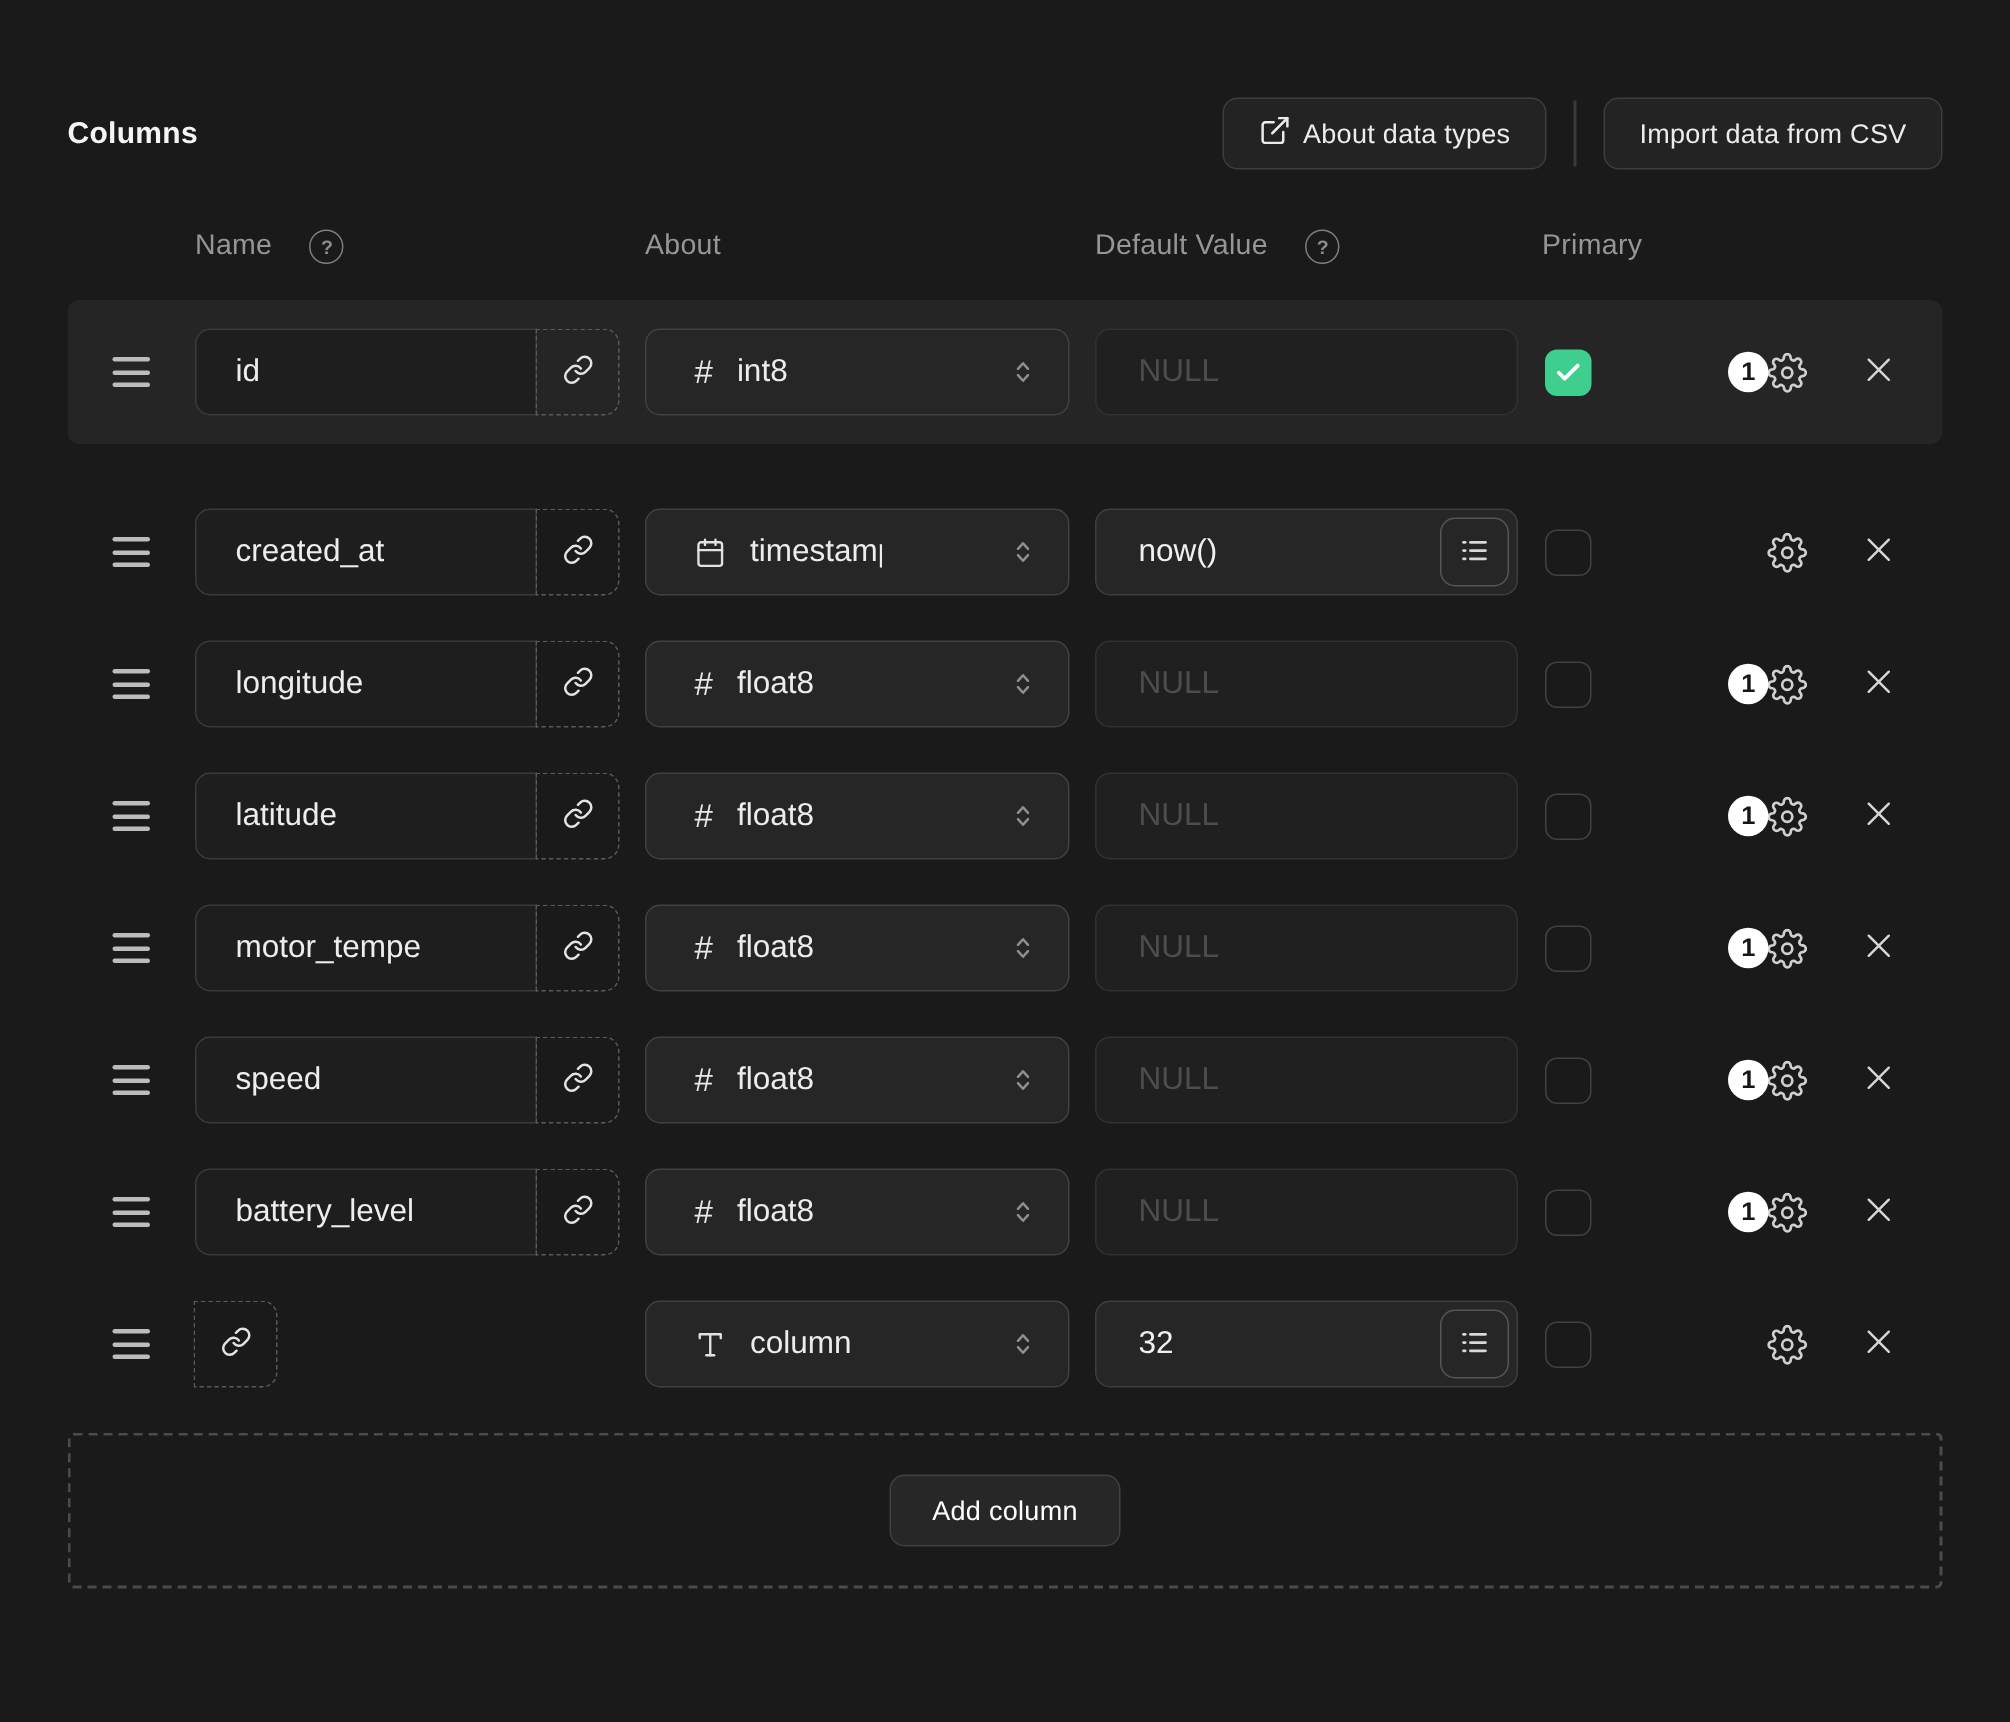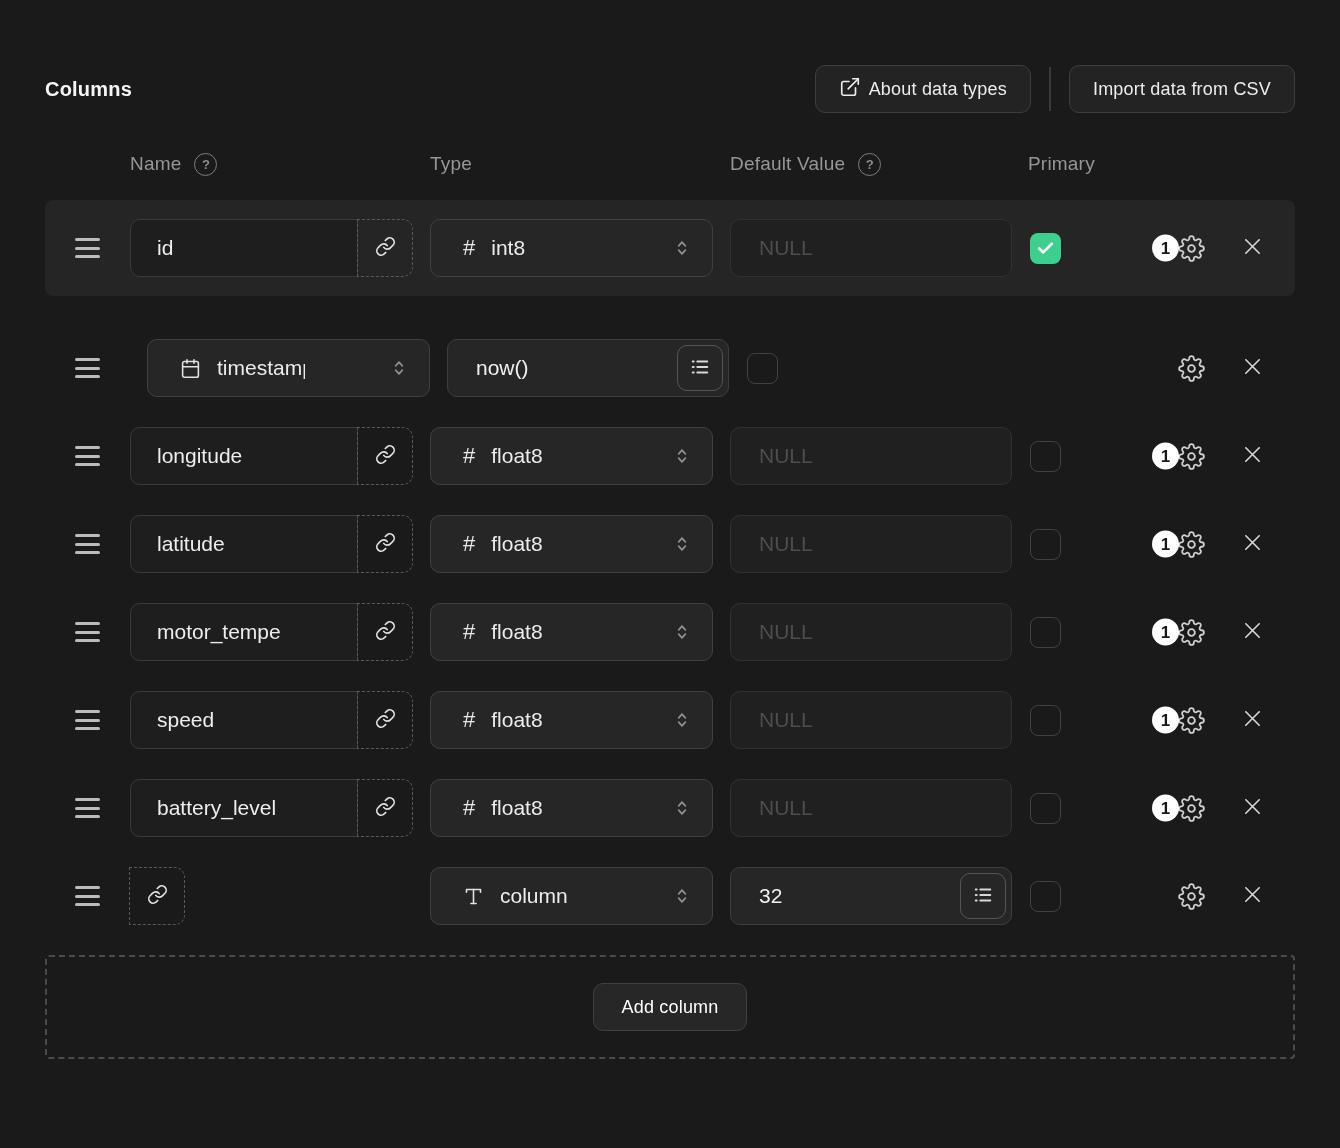--- a/index.html
+++ b/index.html
@@ -18,21 +18,21 @@
   .top-btn {
     display: flex; align-items: center; gap: 8px; height: 48px; padding: 0 23px;
     background: #232323; border: 1px solid #3d3d3d; border-radius: 10px;
     color: #ececec; font-size: 18px; font-family: inherit; cursor: pointer; letter-spacing: .2px;
   }
   .top-divider { width: 2px; height: 44px; background: #3a3a3a; margin: 0 18px; }
   .icon { display: inline-block; flex: none; }
 
   
   .col-headers { display: flex; align-items: center; margin-top: 37px; margin-bottom: 23px; height: 26px; }
-  .hc { display: flex; align-items: center; }
+  .hc { display: flex; align-items: center; gap: 12px; }
   .hc-drag { width: 85px; }
   .hc-name { width: 300px; }
   .hc-type { width: 300px; }
   .hc-default { width: 298px; }
   .hc-primary { flex: 1; }
   .h-label { font-size: 19px; color: #969696; letter-spacing: .2px; }
   .q-circle {
     width: 23px; height: 23px; border: 1.5px solid #7e7e7e; border-radius: 50%;
     margin-left: 13px; display: flex; align-items: center; justify-content: center;
     color: #8d8d8d; font-size: 13px; font-weight: 700;
@@ -137,21 +137,21 @@
     </div>
   </div>
 
   <div class="col-headers">
     <div class="hc hc-drag"></div>
     <div class="hc hc-name">
       <span class="h-label">Name</span>
       <span class="q-circle">?</span>
     </div>
     <div class="hc hc-type">
-      <span class="h-label">Type</span>
+      <span class="h-label">About</span>
     </div>
     <div class="hc hc-default">
       <span class="h-label">Default Value</span>
       <span class="q-circle">?</span>
     </div>
     <div class="hc hc-primary">
       <span class="h-label">Primary</span>
     </div>
   </div>
 
@@ -218,20 +218,31 @@
     </div>
   </div>
 
   <div class="row">
     <div class="cell-drag">
       <div class="drag-handle">
             <i></i>
             <i></i>
             <i></i>
           </div>
+    </div>
+    <div class="name-group">
+      <input class="name-input" type="text" value="created_at" style="">
+      <button class="link-btn">
+        <span class="icon">
+          <svg width="21" height="21" viewBox="0 0 24 24" fill="none" stroke="currentColor" stroke-width="1.9" stroke-linecap="round" stroke-linejoin="round">
+                <path d="M10 13a5 5 0 0 0 7.54.54l3-3a5 5 0 0 0-7.07-7.07l-1.72 1.71"></path>
+                <path d="M14 11a5 5 0 0 0-7.54-.54l-3 3a5 5 0 0 0 7.07 7.07l1.71-1.71"></path>
+              </svg>
+        </span>
+      </button>
     </div>
     <button class="type-select">
 
       <span class="type-icon calendar">
         <svg width="21" height="21" viewBox="0 0 24 24" fill="none" stroke="currentColor" stroke-width="1.8" stroke-linecap="round" stroke-linejoin="round">
               <rect x="3" y="4" width="18" height="18" rx="2"></rect>
               <line x1="16" y1="2" x2="16" y2="6"></line>
               <line x1="8" y1="2" x2="8" y2="6"></line>
               <line x1="3" y1="10" x2="21" y2="10"></line>
             </svg>

